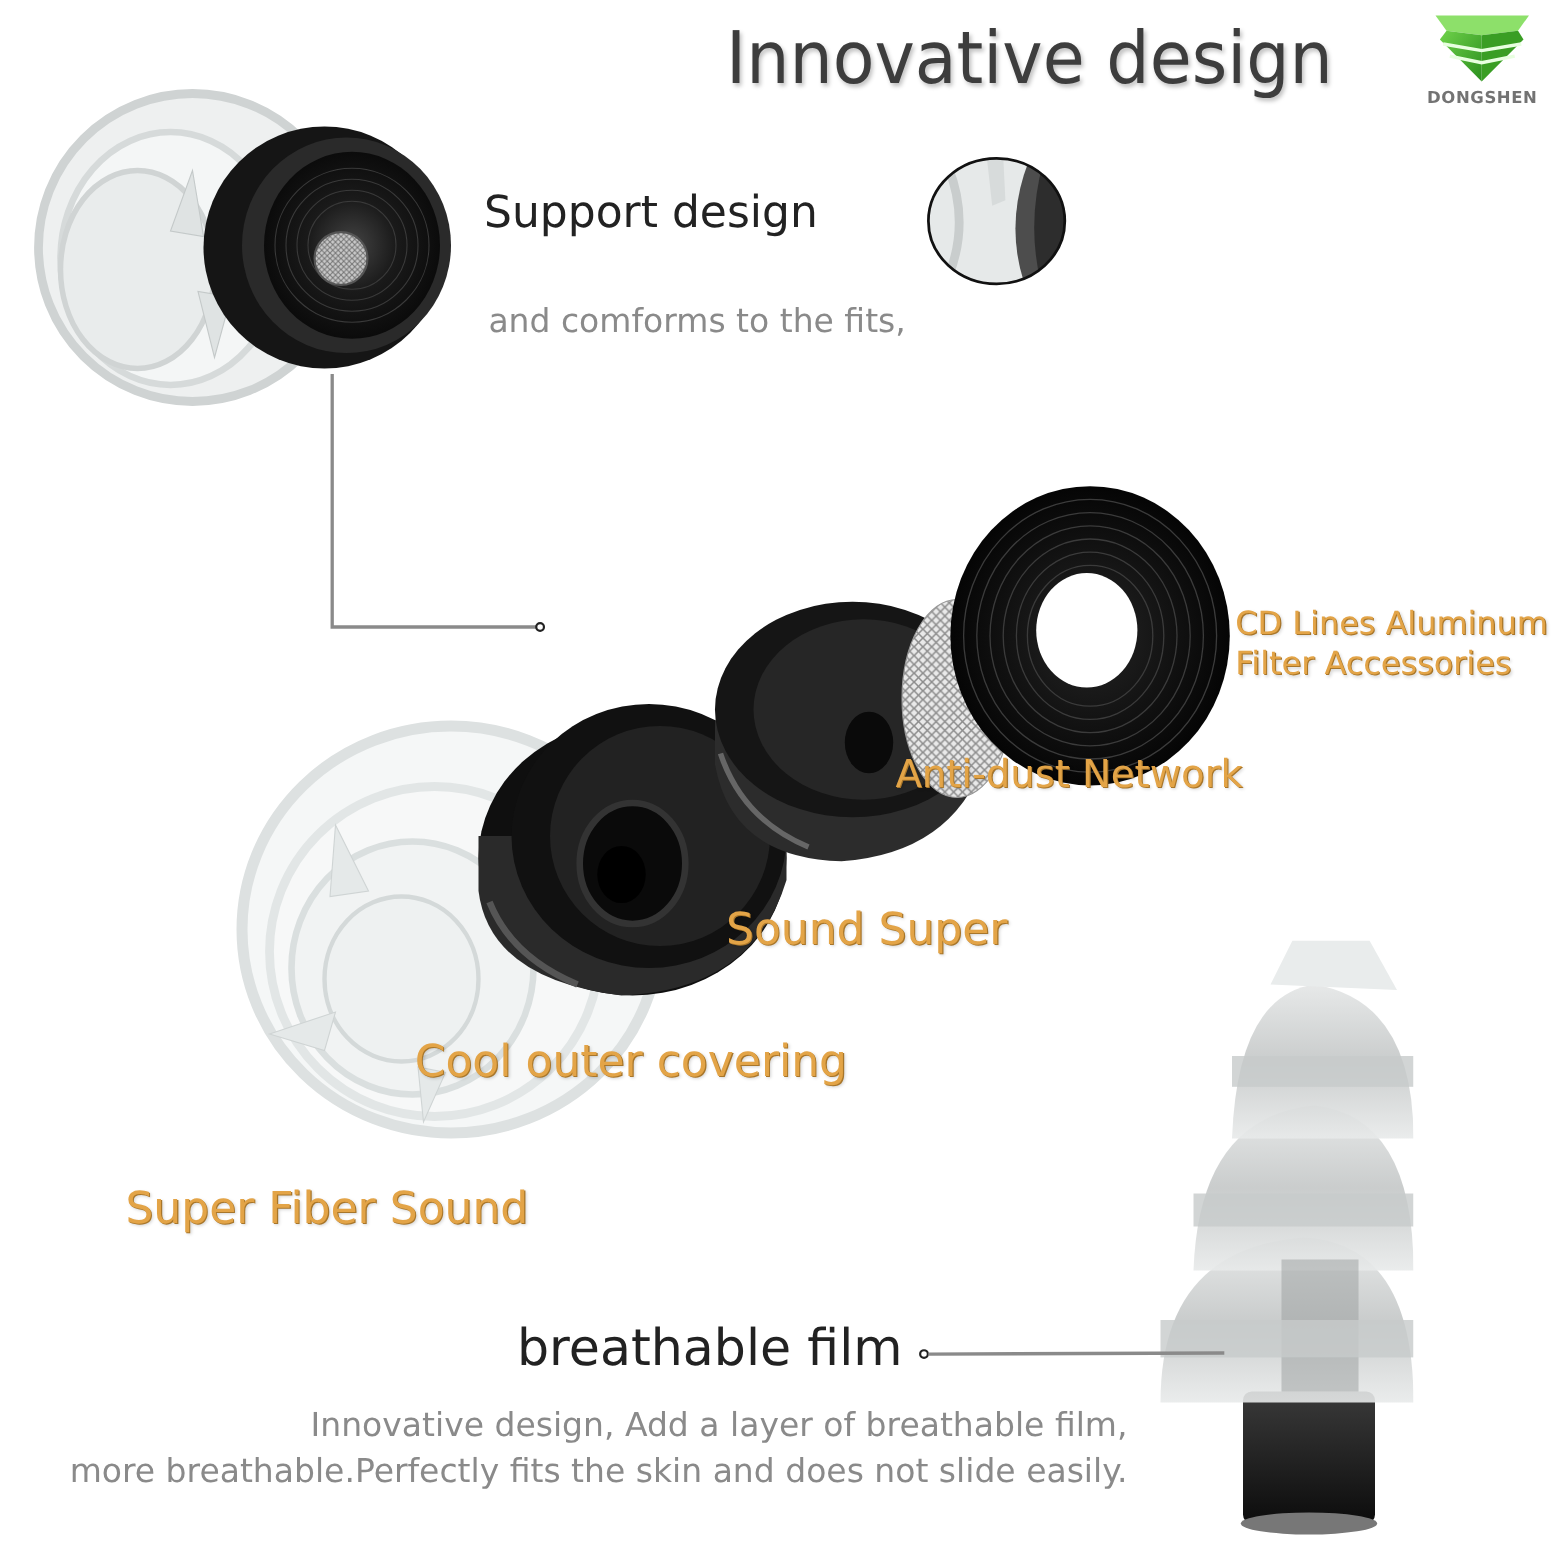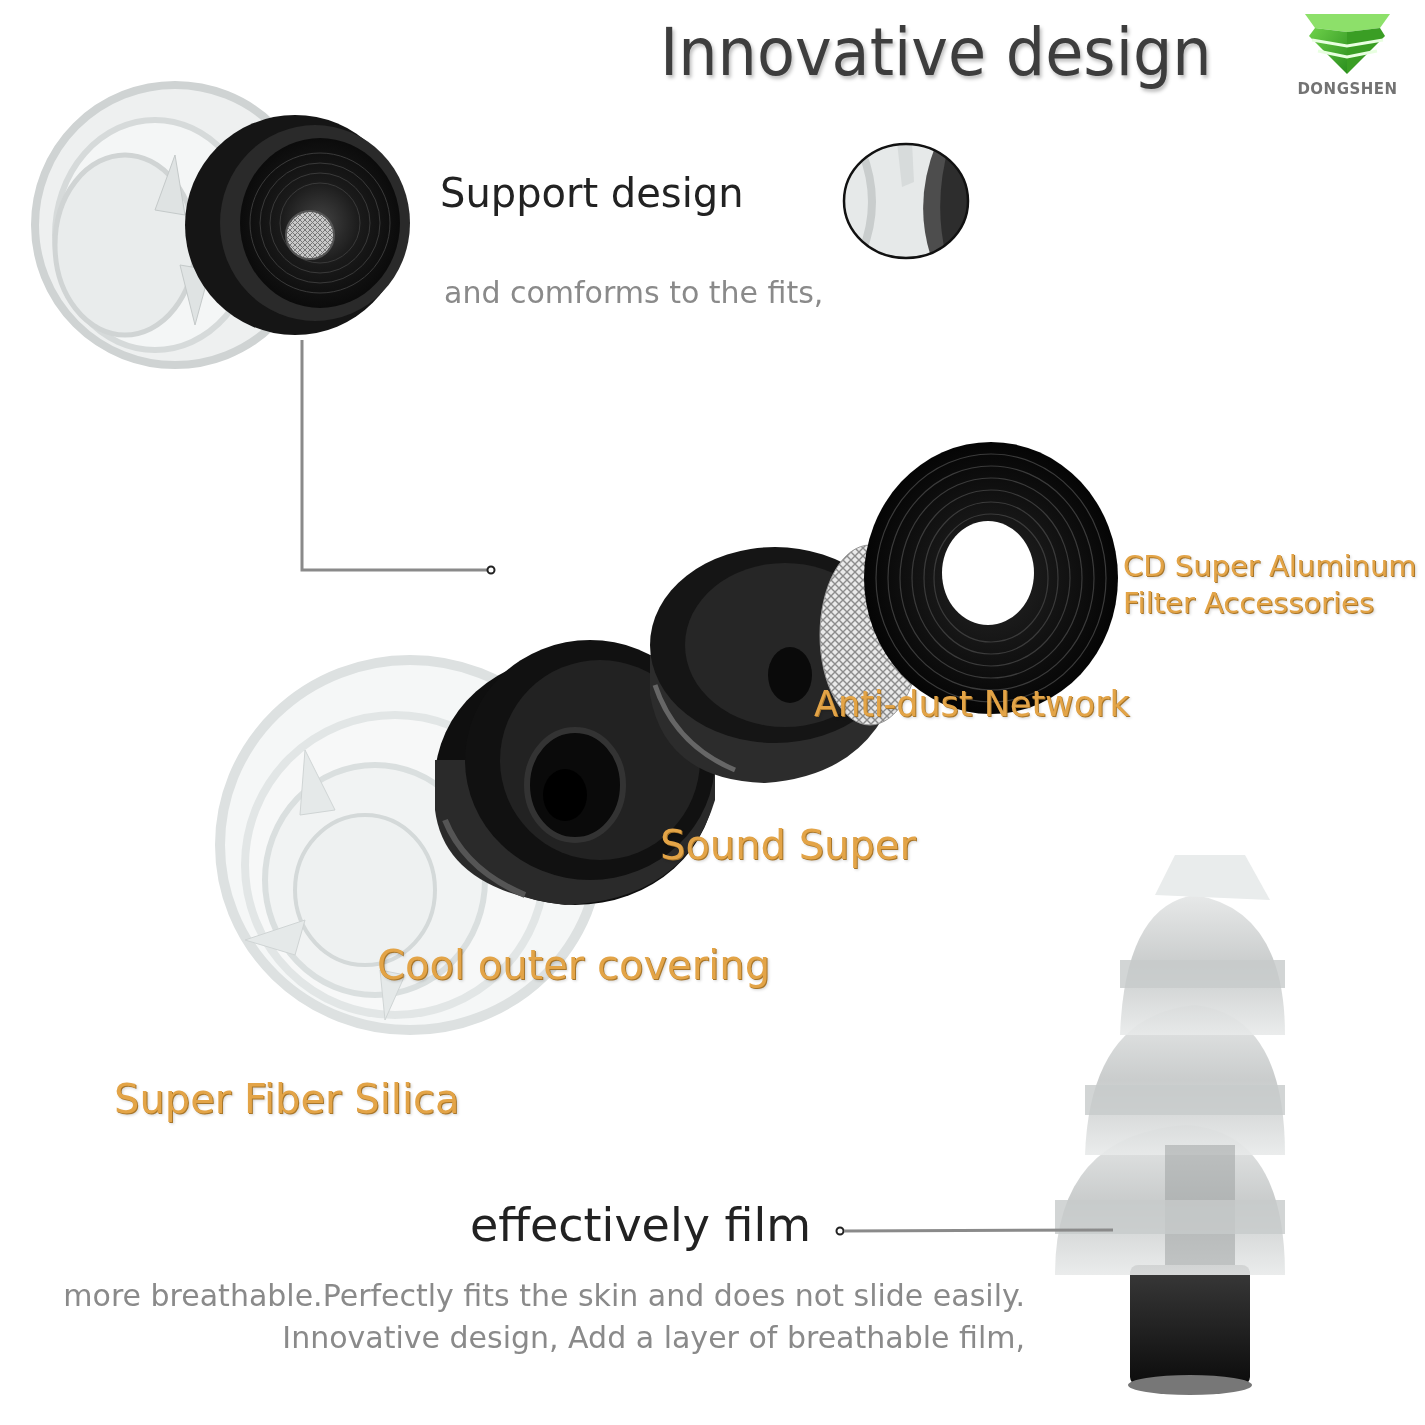--- a/index.html
+++ b/index.html
@@ -167,27 +167,27 @@
       <ellipse cx="131" cy="140" rx="91" ry="100"></ellipse>
         <ellipse cx="131" cy="140" rx="79" ry="88"></ellipse>
       <ellipse cx="131" cy="140" rx="67" ry="76"></ellipse>
         <ellipse cx="131" cy="140" rx="57" ry="64"></ellipse>
     </g>
     <ellipse cx="128" cy="135" rx="46" ry="52" fill="#ffffff"></ellipse>
   </svg>
 </div>
 
 <div class="abs orange lbl-cd">
-  <div>CD Super Aluminum</div>
+  <div>CD Lines Aluminum</div>
   <div>Filter Accessories</div>
 </div>
 <div class="abs orange lbl-ad">Anti-dust Network</div>
 <div class="abs orange lbl-sf">Sound Super</div>
 <div class="abs orange lbl-cc">Cool outer covering</div>
-<div class="abs orange lbl-sfs">Super Fiber Silica</div>
+<div class="abs orange lbl-sfs">Super Fiber Sound</div>
 
 <div class="abs" style="left:1045px; top:855px;">
   <svg width="240" height="560" viewBox="0 0 240 560">
     <defs>
       <linearGradient id="tier" x1="0" x2="0" y1="0" y2="1">
         <stop offset="0" stop-color="#e4e6e6"></stop>
           <stop offset="0.5" stop-color="#c4c7c7"></stop>
           <stop offset="1" stop-color="#e8eaea"></stop>
       </linearGradient>
       <linearGradient id="base" x1="0" x2="0" y1="0" y2="1">
@@ -201,21 +201,21 @@
     <path d="M40 300 Q45 160 150 150 Q240 160 240 300 Z" fill="url(#tier)" opacity="0.9"></path>
     <path d="M75 180 Q80 50 150 40 Q240 55 240 180 Z" fill="url(#tier)" opacity="0.9"></path>
     <path d="M110 40 L130 0 L200 0 L225 45 Z" fill="#e9ecec"></path>
     <rect x="120" y="290" width="70" height="120" fill="#9a9d9d" opacity="0.5"></rect>
     <rect x="10" y="345" width="230" height="34" fill="#c7caca" opacity="0.8"></rect>
     <rect x="40" y="230" width="200" height="30" fill="#c7caca" opacity="0.8"></rect>
     <rect x="75" y="105" width="165" height="28" fill="#c7caca" opacity="0.8"></rect>
   </svg>
 </div>
 
-<div class="abs h2 breath-title">effectively film</div>
+<div class="abs h2 breath-title">breathable film</div>
 <svg class="abs" style="left:833px; top:1222px;" width="285" height="18">
   <circle cx="7" cy="9" r="3.5" fill="#fff" stroke="#222" stroke-width="2"></circle>
   <line x1="11" y1="9" x2="280" y2="8" stroke="#8a8a8a" stroke-width="3"></line>
 </svg>
 <div class="abs desc breath-desc">
+  <div>Innovative design, Add a layer of breathable film,</div>
   <div>more breathable.Perfectly fits the skin and does not slide easily.</div>
-  <div>Innovative design, Add a layer of breathable film,</div>
 </div>
 
 </body></html>

